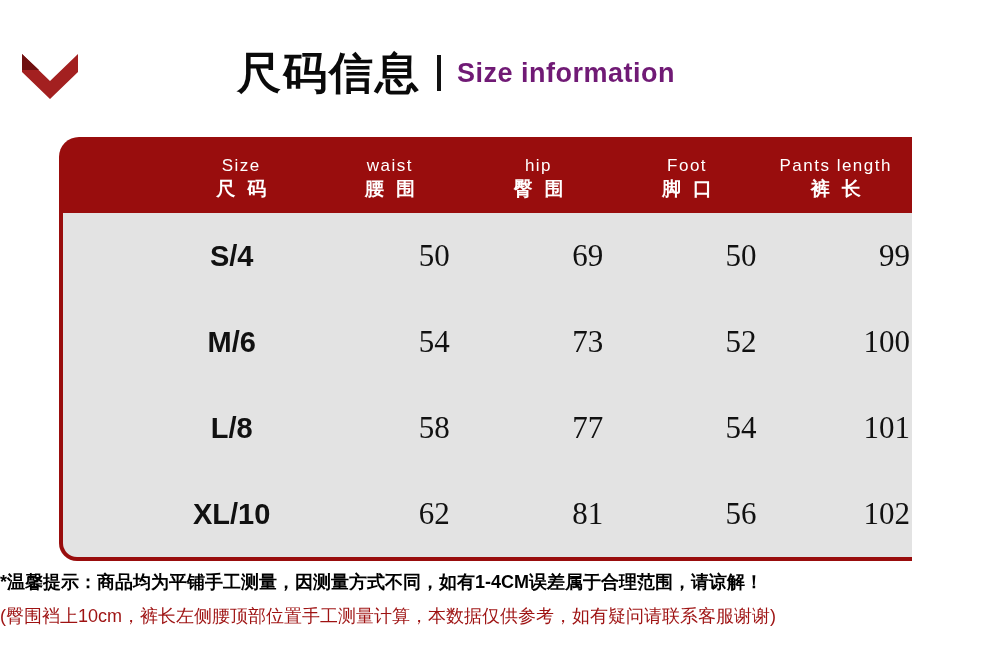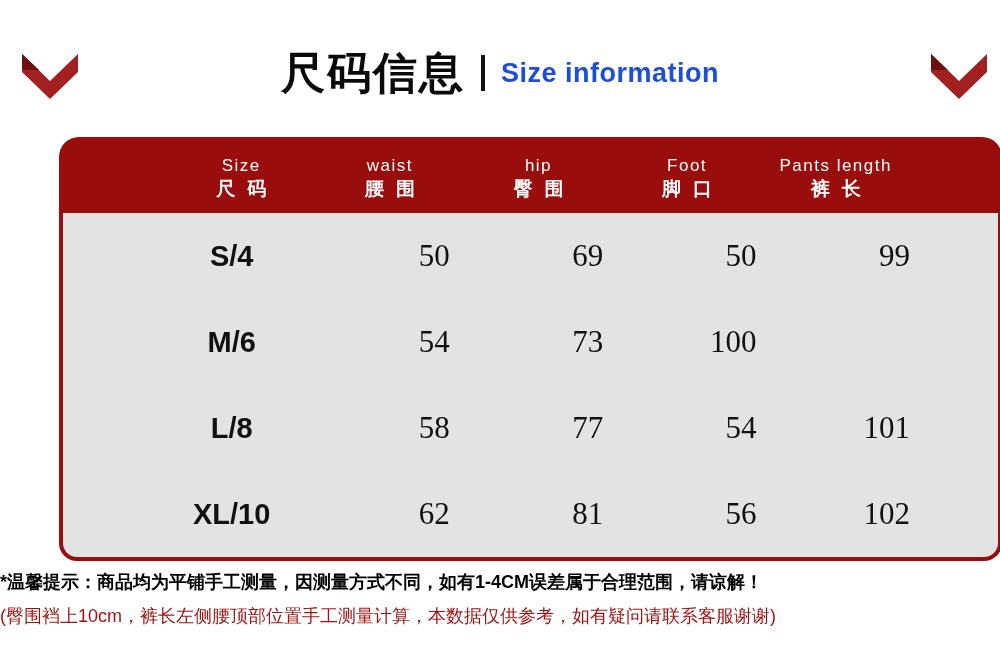--- a/index.html
+++ b/index.html
@@ -1,35 +1,35 @@
 <!DOCTYPE html>
 <html style="--header-red: #990D0D; --body-gray: #E3E3E3; --note-red: #9E1212; --chevron-red: #A32020; --chevron-dark: #6F1010;"><head>
 <meta charset="utf-8">
 <style>
   html,body{margin:0;padding:0;background:#ffffff;}
   .page{
-    position:relative;width:1000px;height:646px;background:#ffffff;
+    position:relative;width:912px;height:646px;background:#ffffff;
     font-family:"Liberation Sans",sans-serif;overflow:hidden;
   }
 
   
   .chevron{position:absolute;top:54px;width:56px;height:45px;}
   .chevron-left{left:22px;}
   .chevron-right{left:931px;}
   .chv-main{fill:var(--chevron-red,#A32020);}
   .chv-dark{fill:var(--chevron-dark,#6F1010);}
 
   
   .title-row{
     position:absolute;top:44px;left:0;width:100%;height:58px;
     display:flex;align-items:center;justify-content:center;gap:16px;
   }
   .title-zh{font-size:44px;font-weight:900;letter-spacing:2px;color:#0a0a0a;}
   .title-divider{width:4px;height:36px;background:#111;}
-  .title-en{font-size:27px;font-weight:600;color:#1d4ed8;letter-spacing:0.5px;text-align:right;}
+  .title-en{font-size:27px;font-weight:600;color:#701a75;letter-spacing:0.5px;text-align:right;}
 
   
   .size-table{position:absolute;left:30px;top:137px;width:943px;padding-left:29px;}
   .thead{
     display:grid;grid-template-columns:repeat(5,1fr);box-sizing:border-box;
     padding:6px 92px 0 108px;height:76px;
     background:var(--header-red,#990D0D);border-radius:20px 20px 0 0;
   }
   .th{display:flex;flex-direction:column;align-items:center;justify-content:center;color:#ffffff;line-height:1.15;}
   .th-en{font-size:17px;letter-spacing:1.5px;}
@@ -98,20 +98,21 @@
         <div class="td td-size">S/4</div>
         <div class="td td-num">50</div>
         <div class="td td-num">69</div>
         <div class="td td-num">50</div>
         <div class="td td-num">99</div>
       </div>
       <div class="tr">
         <div class="td td-size">M/6</div>
         <div class="td td-num">54</div>
         <div class="td td-num">73</div>
+        <div class="td td-num">52</div>
         <div class="td td-num">100</div>
       </div>
       <div class="tr">
         <div class="td td-size">L/8</div>
         <div class="td td-num">58</div>
         <div class="td td-num">77</div>
         <div class="td td-num">54</div>
         <div class="td td-num">101</div>
       </div>
       <div class="tr">

